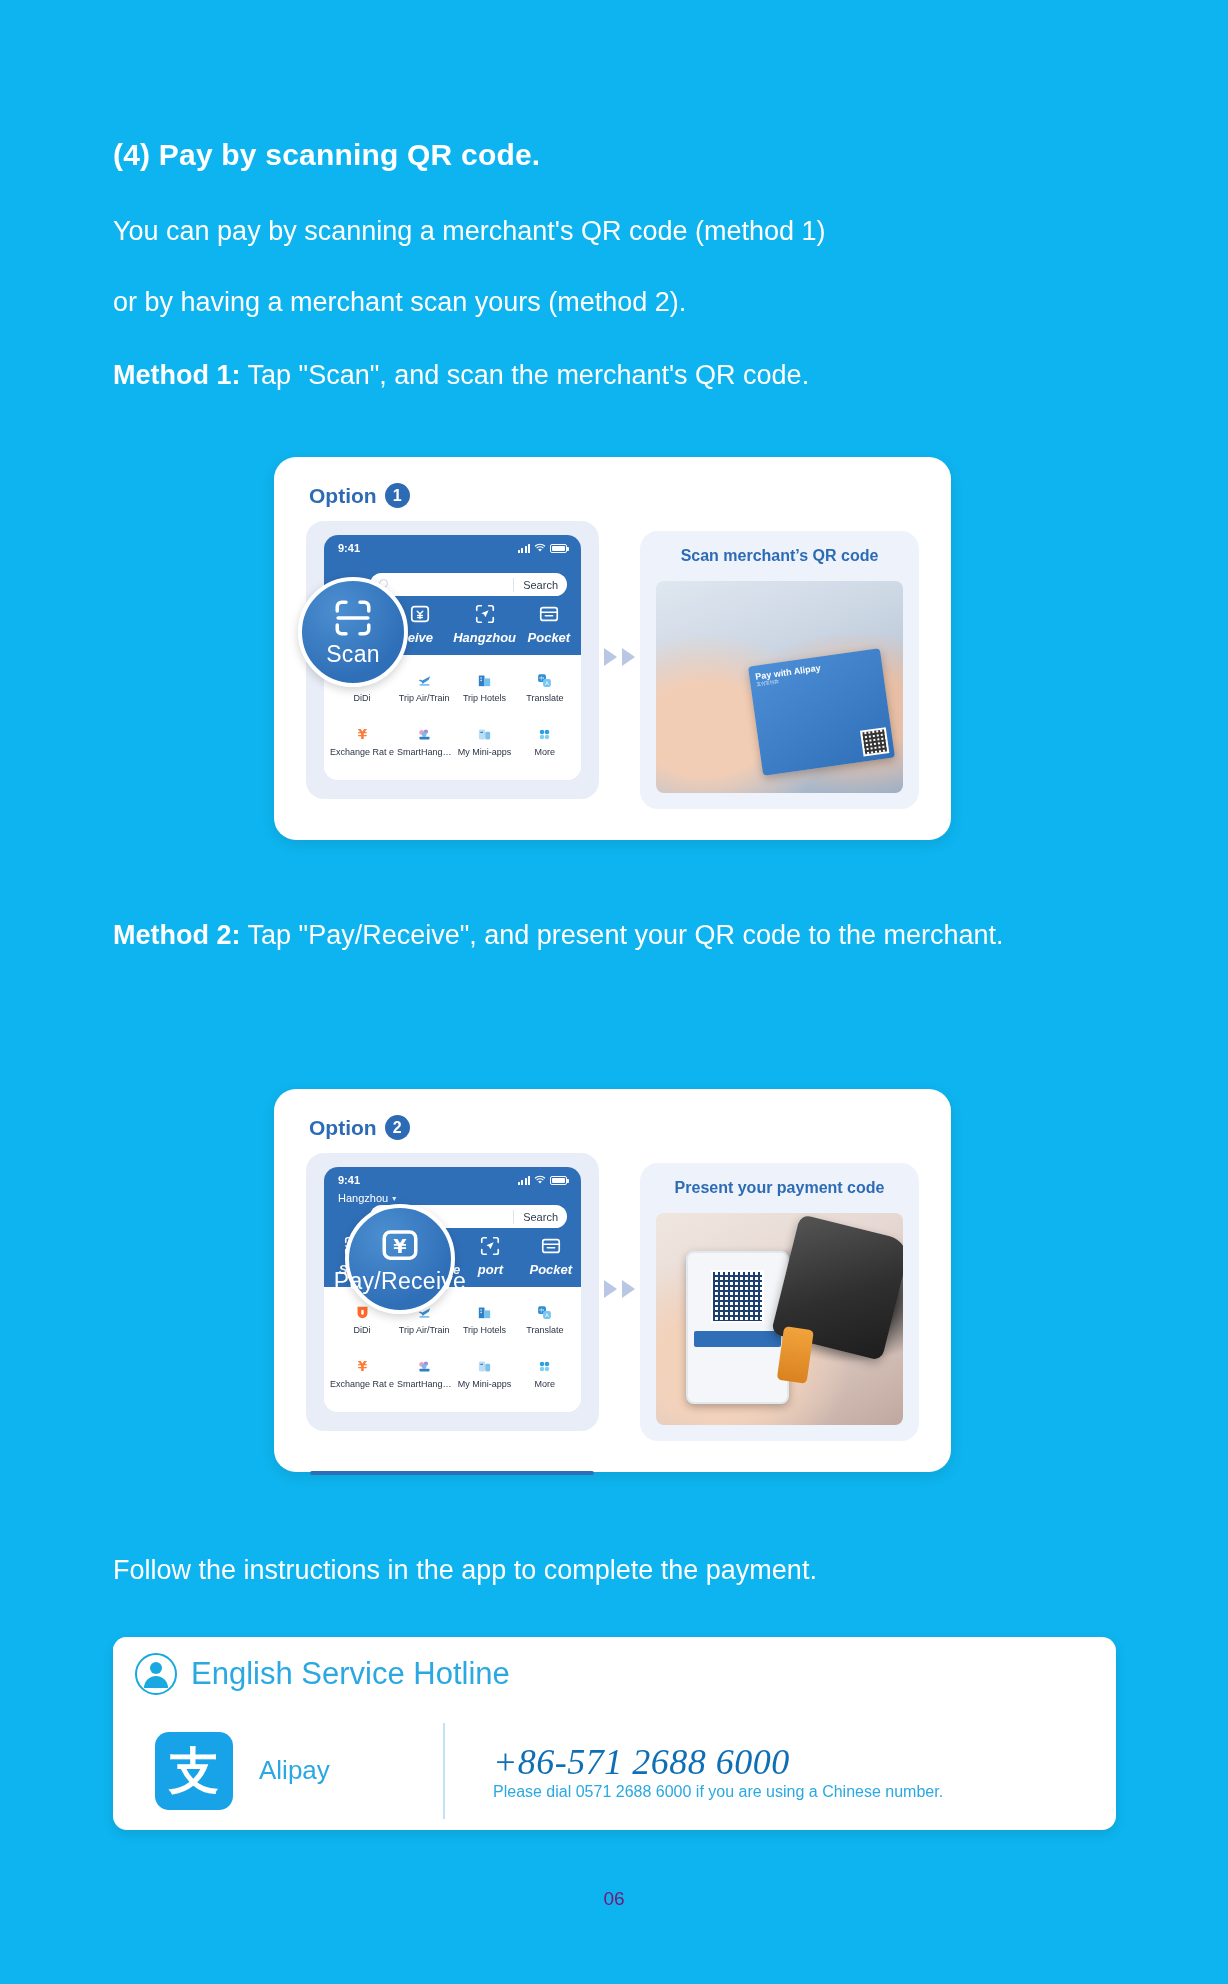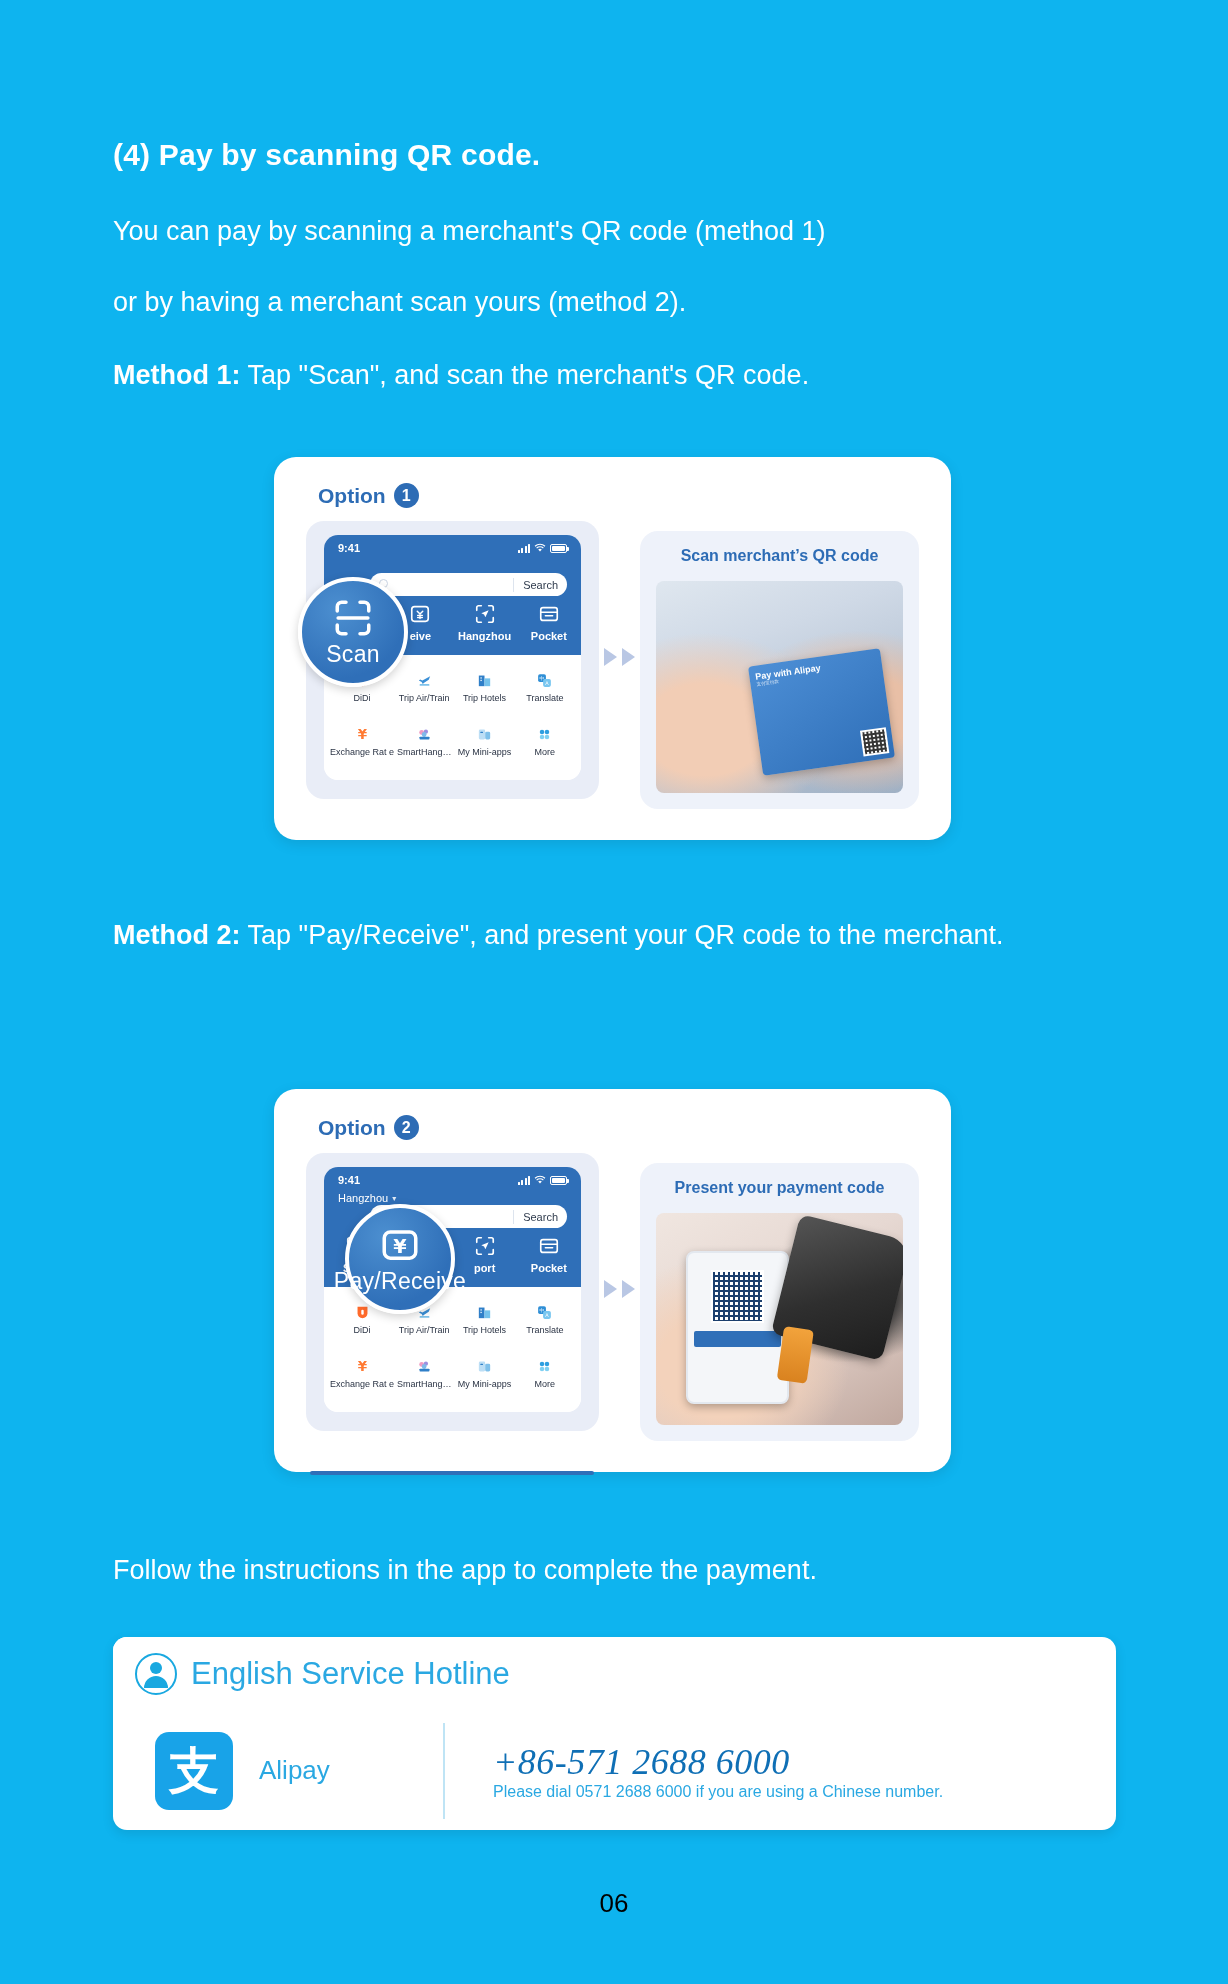--- a/index.html
+++ b/index.html
@@ -33,21 +33,21 @@
   .illus {
     position: absolute;
     background: #ffffff;
     border-radius: 22px;
     box-shadow: 0 4px 14px rgba(0,0,0,.10);
   }
   .illus-1 { left: 274px; top: 457px; width: 677px; height: 383px; }
   .illus-2 { left: 274px; top: 1089px; width: 677px; height: 383px; }
 
   .opt-label {
-    position: absolute; left: 44px; top: 26px;
+    position: absolute; left: 35px; top: 26px;
     display: flex; align-items: center; gap: 8px;
     color: #2d6cb5; font-size: 21px; font-weight: bold;
   }
   .opt-badge {
     width: 25px; height: 25px; border-radius: 50%;
     background: #2d6cb5; color: #fff; font-size: 16px;
     display: flex; align-items: center; justify-content: center;
     font-weight: bold;
   }
 
@@ -95,21 +95,21 @@
     font-size: 11px; color: #2f3b4d; padding-right: 9px;
     border-left: 1px solid #dde4ee; padding-left: 9px; line-height: 14px;
   }
 
   .quick-row {
     position: absolute; left: 0; right: 0; top: 68px;
     display: grid; grid-template-columns: repeat(4, 1fr);
     color: #fff; text-align: center;
   }
   .quick-item { display: flex; flex-direction: column; align-items: center; gap: 5px; }
-  .quick-item .lbl { font-size: 11px; font-weight: bold; }
+  .quick-item .lbl { font-size: 13px; font-weight: bold; font-style: italic; }
 
   .grid {
     position: absolute; left: 0; right: 0; top: 128px; bottom: 0;
     background: #fff; padding: 9px 6px 0 6px;
     display: grid; grid-template-columns: repeat(4, 1fr);
     grid-auto-rows: 49px; row-gap: 5px;
   }
   .g-item { display: flex; flex-direction: column; align-items: center; justify-content: flex-start; gap: 4px; }
   .g-item .g-lbl { font-size: 9px; color: #2b3445; white-space: nowrap; }
 
@@ -275,21 +275,21 @@
   .hl-right { padding-left: 48px; }
   .hl-phone {
     color: #0f6fb5; font-size: 36px; font-weight: normal;
     font-family: "Liberation Serif", serif; font-style: italic;
     letter-spacing: .5px;
   }
   .hl-note { color: #2aa8e2; font-size: 16px; }
 
   .page-num {
     position: absolute; left: 0; right: 0; top: 1888px;
-    text-align: center; color: #000000; font-size: 26px;
+    text-align: center; color: #701a75; font-size: 19px;
   }
 </style>
 </head>
 <body>
 
 <div class="page">
 
   <div class="heading">(4) Pay by scanning QR code.</div>
 
   <div class="para para-intro">

